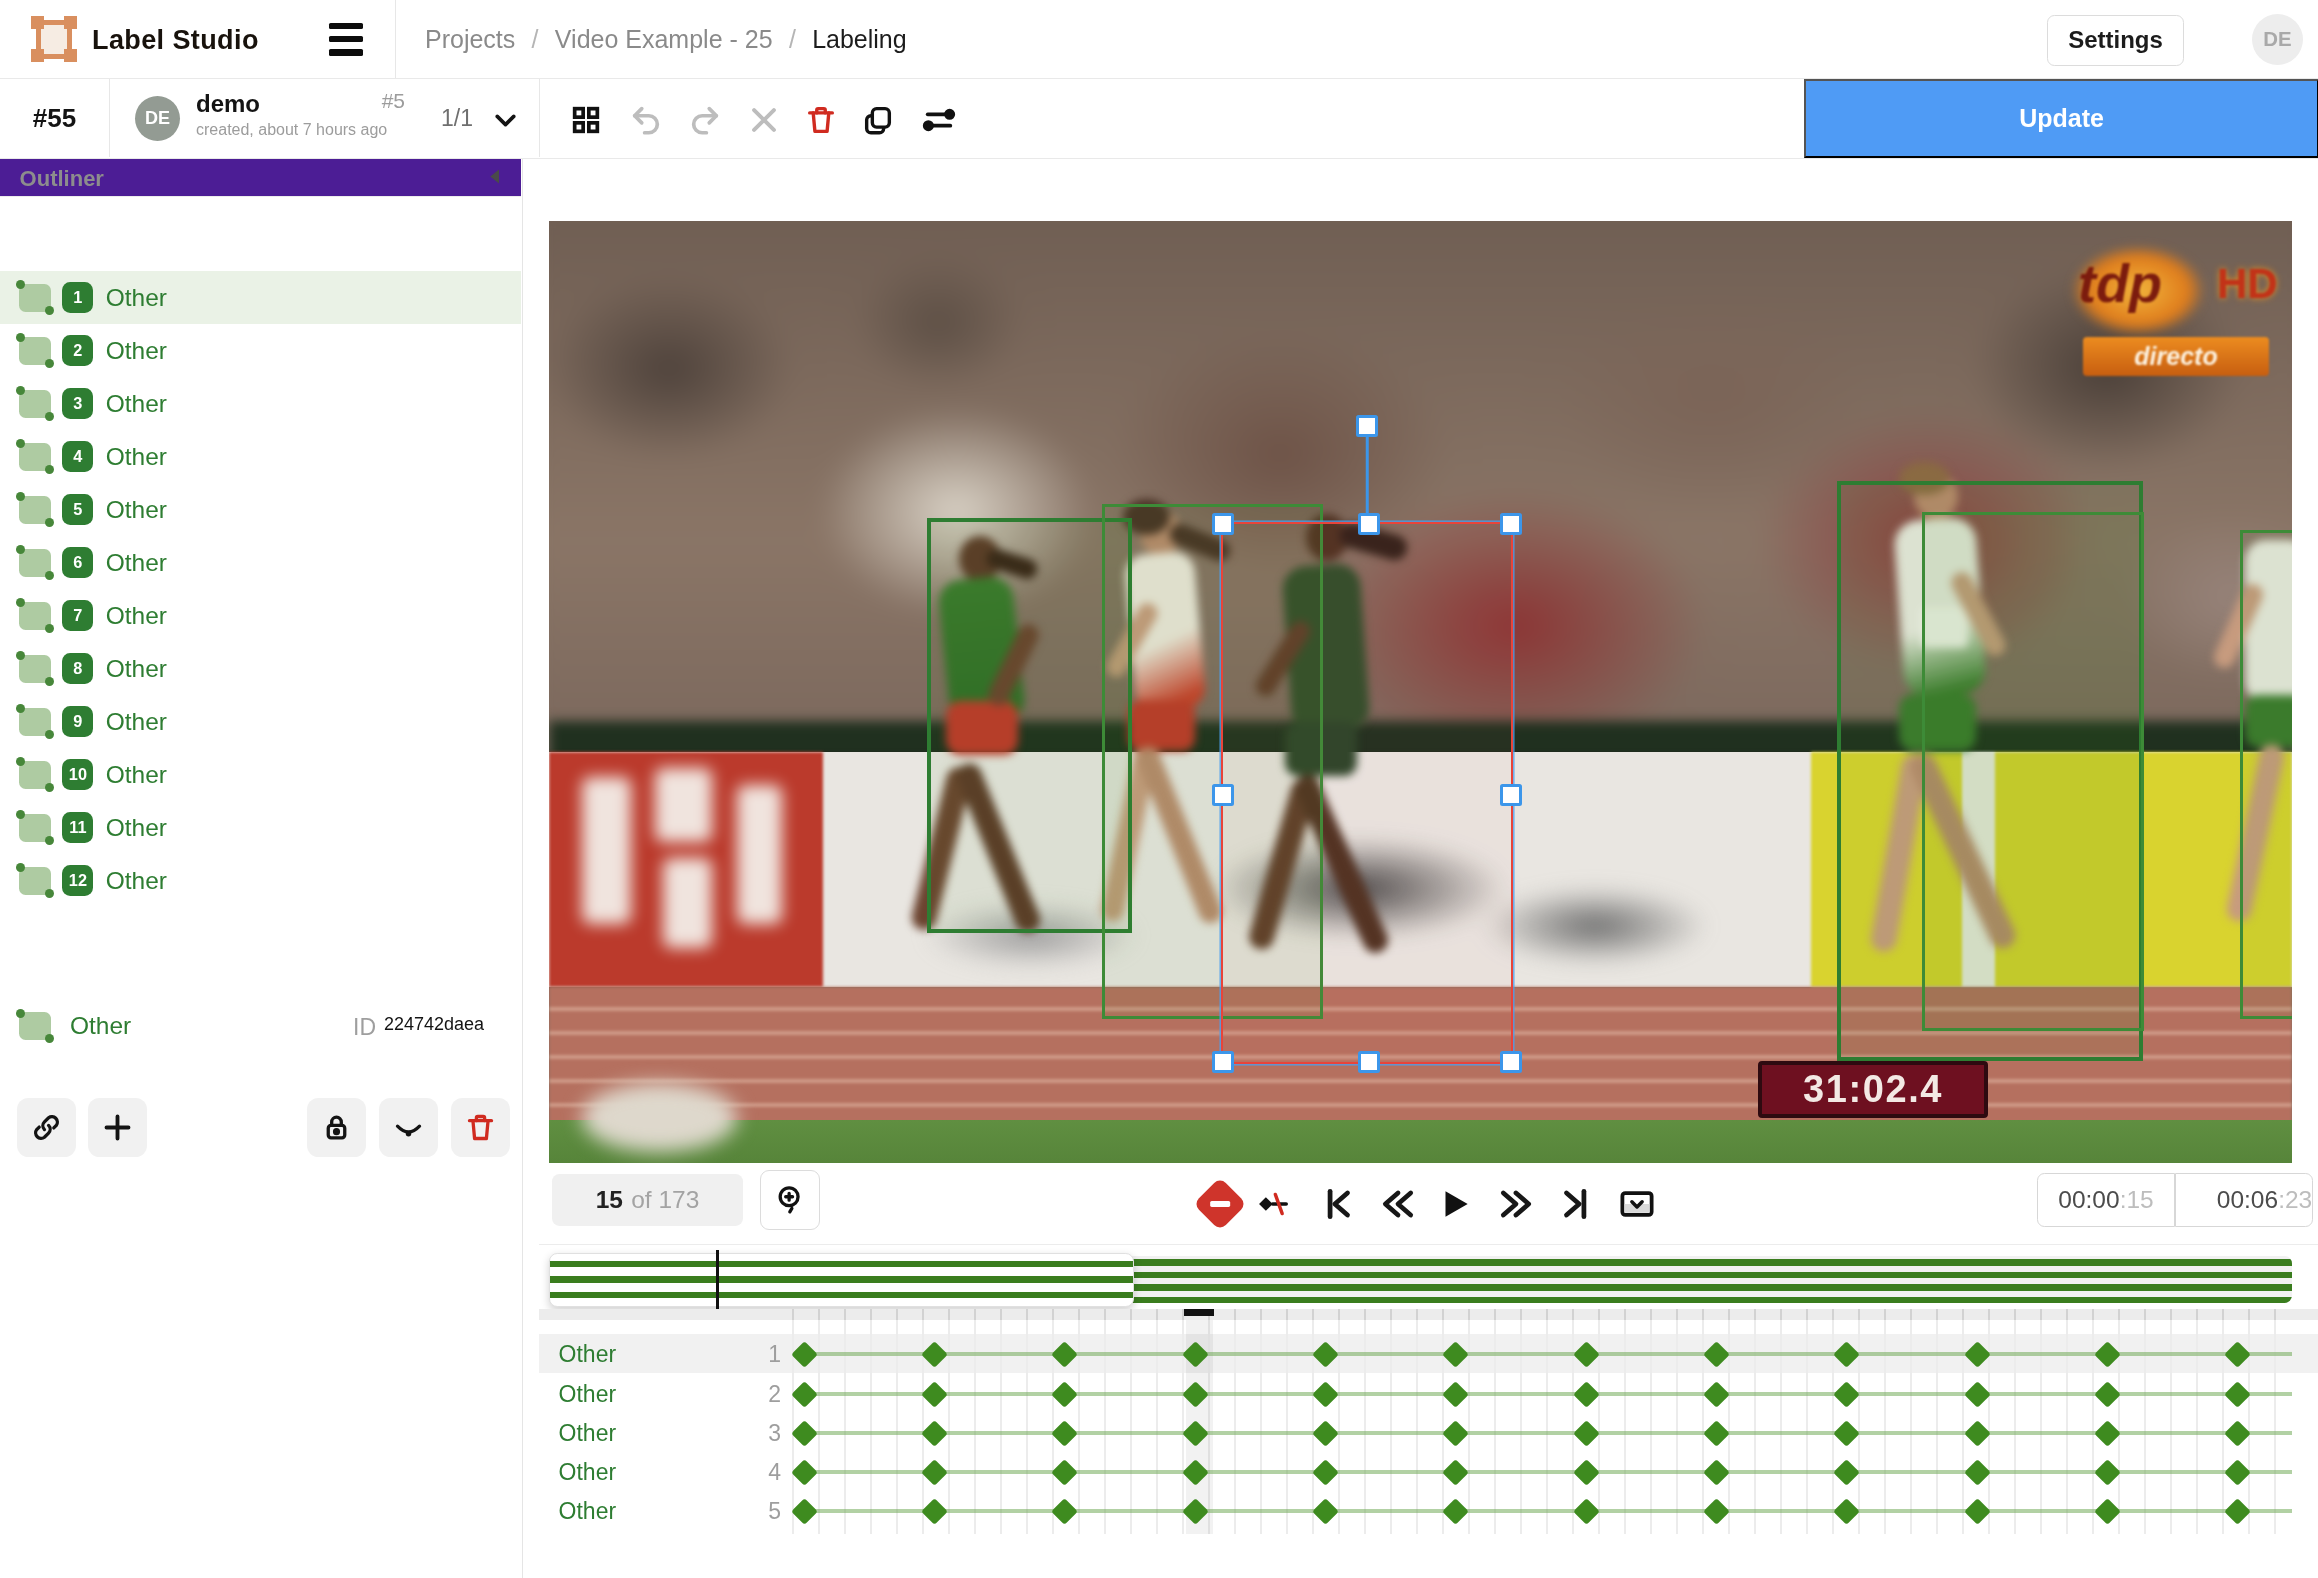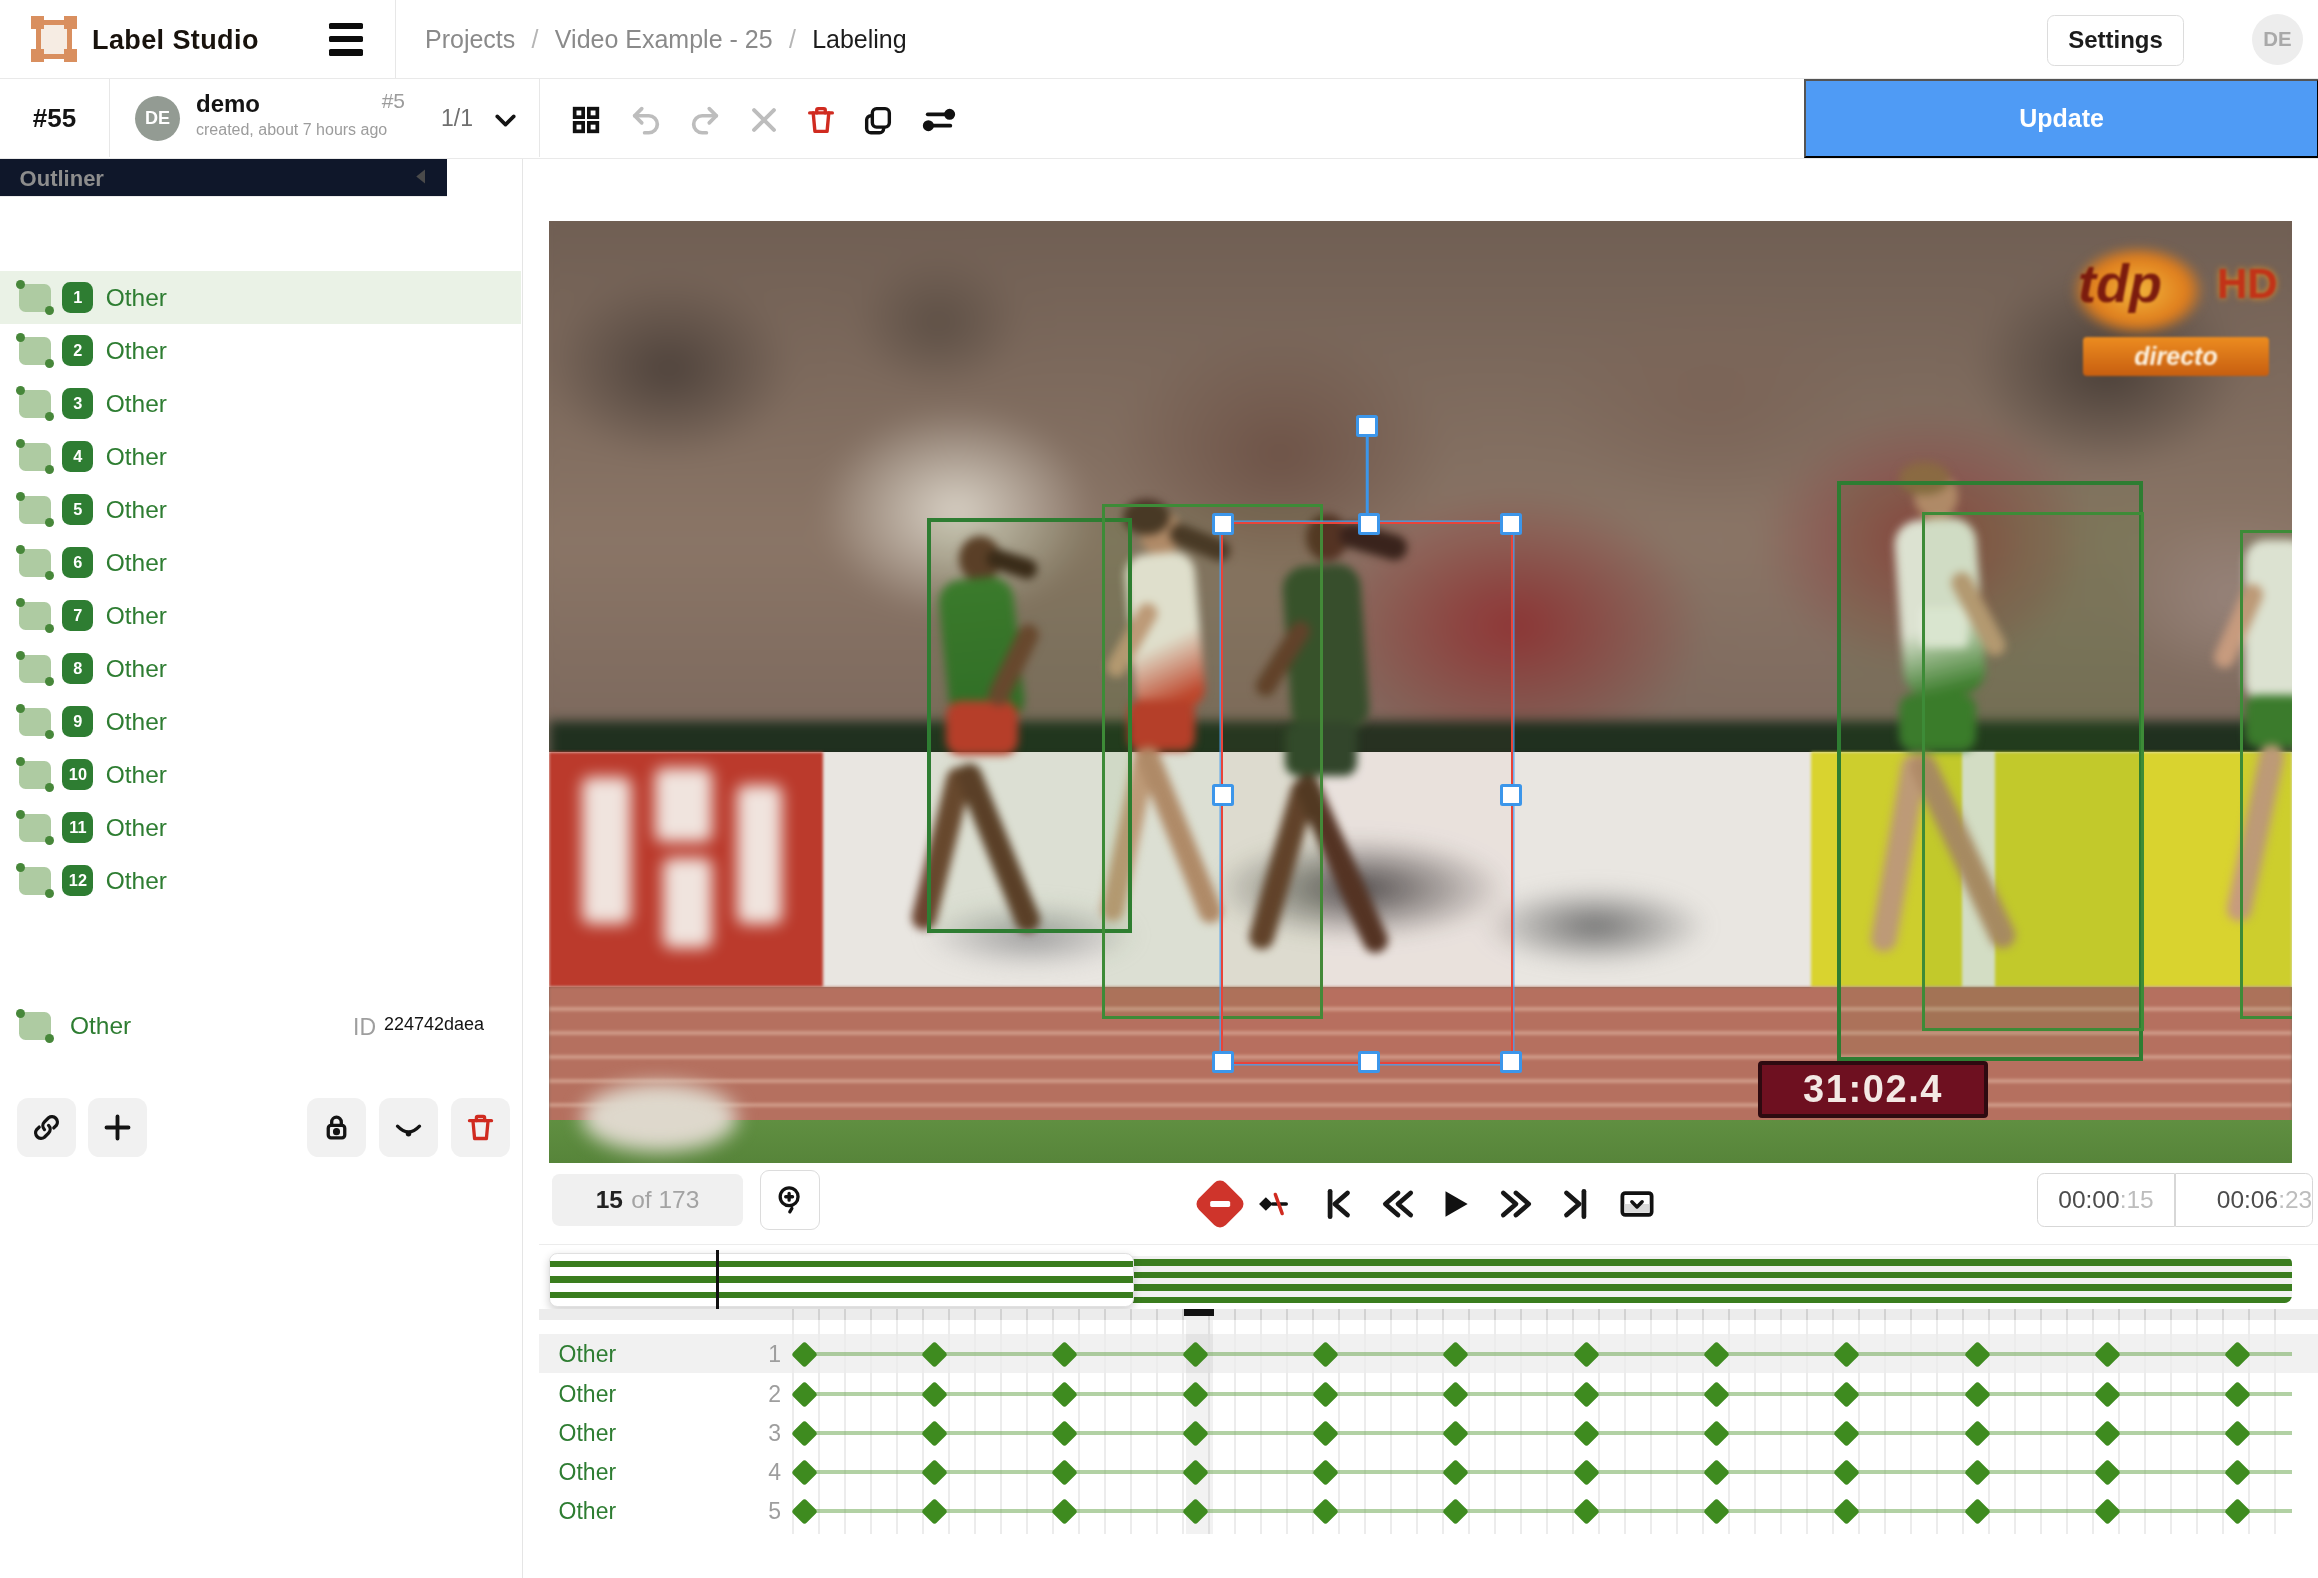--- a/index.html
+++ b/index.html
@@ -42,21 +42,21 @@
   #ann-pager { position:absolute; left:441px; top:26px; font-size:23px; color:#6f6f6f; }
   #ann-chevron { position:absolute; left:489px; top:24.5px; width:33px; height:33px; color:#141414; }
   .tbtn { position:absolute; top:22px; width:38px; height:38px; display:flex; align-items:center; justify-content:center; }
   .tbtn svg { width:34px; height:34px; }
   #update-btn { position:absolute; left:1804px; top:0; width:515px; height:79px; background:#4f9bf5;
                 color:#fff; font-size:25px; font-weight:600; display:flex; align-items:center; justify-content:center; }
 
   
   #sidebar { position:absolute; left:0; top:159px; width:523px; height:1419px; background:#fff;
              border-right:1.6px solid #e5e5e5; }
-  #outliner-header { position:absolute; left:0; top:0; width:447px; height:38px; background:#0f172a;
+  #outliner-header { position:absolute; left:0; top:0; width:521px; height:38px; background:#4c1d95;
                      border-bottom:0.8px solid #ececec; }
   #outliner-title { position:absolute; left:19.6px; top:6.5px; font-size:22px; font-weight:600; color:#8d8d8d; }
   #outliner-collapse { position:absolute; right:14.7px; top:7.4px; width:21px; height:21px; color:#4a4a4a; }
   #grouping-row { position:absolute; left:0; top:38px; width:521px; height:70px; border-bottom:0.8px solid #efefef; }
   .grp-icon { position:absolute; top:23px; width:26px; height:26px; color:#111; }
   #grouping-label { position:absolute; left:54px; top:21px; font-size:24px; font-weight:500; color:#161616; }
   #ordering-label { position:absolute; left:291px; top:21px; font-size:24px; font-weight:500; color:#161616; }
   #order-dir { position:absolute; left:482px; top:21px; width:28px; height:28px; color:#9e9e9e; }
   #outliner-list { position:absolute; left:0; top:112px; width:521px; }
   .ol-item { position:relative; width:521px; height:53px; display:flex; align-items:center; cursor:pointer; }

